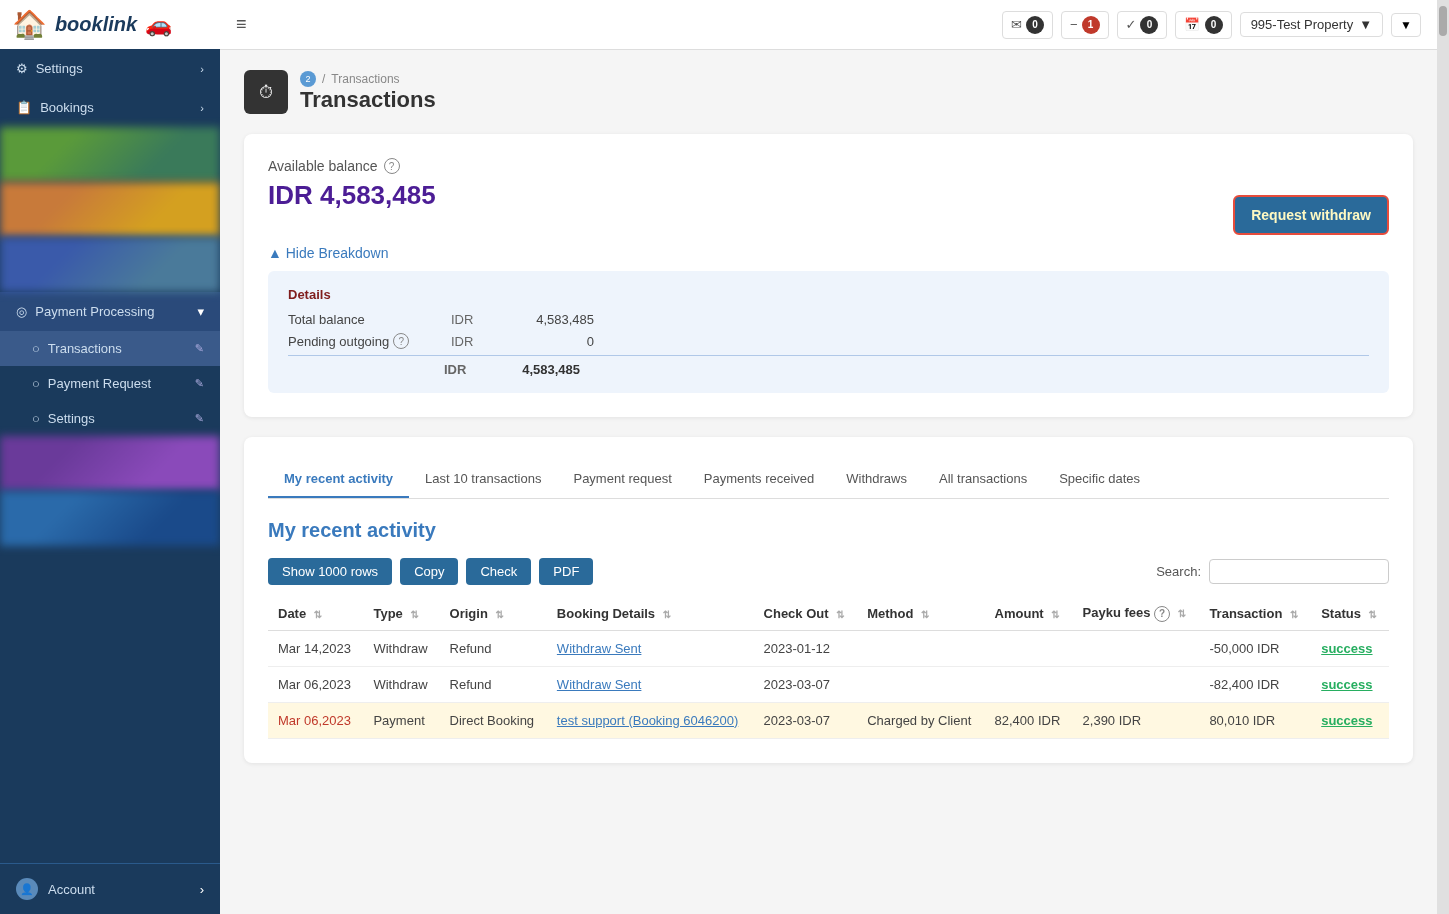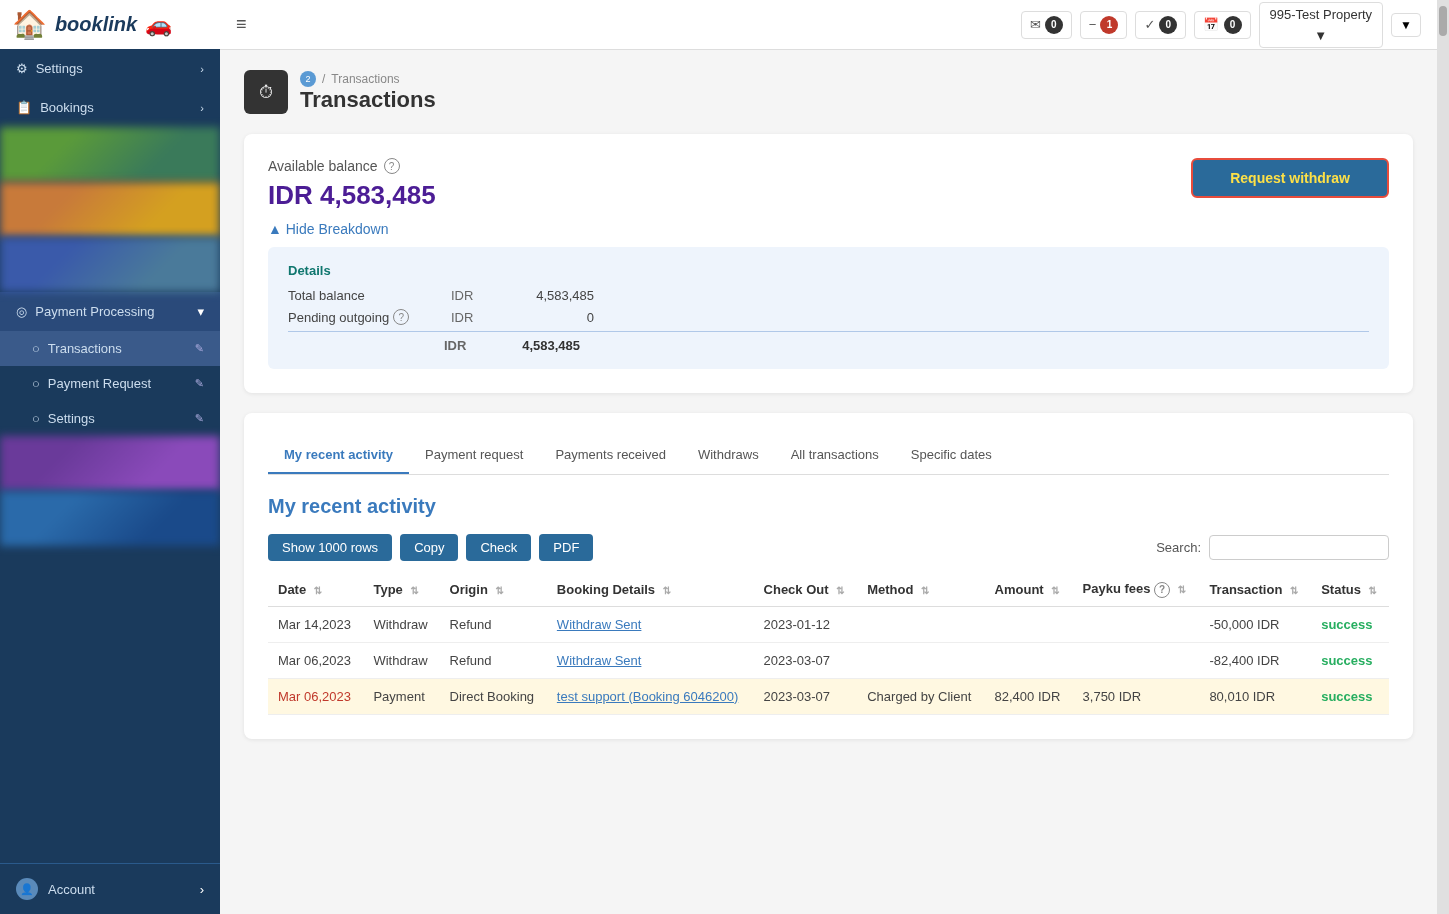--- a/index.html
+++ b/index.html
@@ -38,45 +38,45 @@
     .main-content { flex: 1; display: flex; flex-direction: column; overflow-y: auto; background: #f5f5f5; }
 
     
     .top-nav { background: #fff; border-bottom: 1px solid #ddd; display: flex; align-items: center; justify-content: space-between; padding: 8px 16px; height: 50px; }
     .top-nav-left { display: flex; align-items: center; gap: 12px; }
     .hamburger { font-size: 18px; color: #555; cursor: pointer; }
     .top-nav-right { display: flex; align-items: center; gap: 8px; }
     .nav-badge { display: flex; align-items: center; gap: 4px; padding: 4px 8px; border: 1px solid #ddd; border-radius: 4px; cursor: pointer; font-size: 13px; color: #555; }
     .badge-count { background: #e74c3c; color: #fff; border-radius: 50%; width: 18px; height: 18px; display: flex; align-items: center; justify-content: center; font-size: 10px; font-weight: bold; }
     .badge-count.dark { background: #333; }
-    .property-select { display: flex; align-items: center; gap: 6px; padding: 4px 10px; border: 1px solid #ddd; border-radius: 4px; background: #fff; cursor: pointer; font-size: 13px; color: #333; flex-direction: column; }
+    .property-select { display: flex; align-items: center; gap: 6px; padding: 4px 10px; border: 1px solid #ddd; border-radius: 4px; background: #fff; cursor: pointer; font-size: 13px; color: #333; }
     .dropdown-btn { padding: 4px 8px; border: 1px solid #ddd; border-radius: 4px; cursor: pointer; background: #fff; font-size: 12px; }
 
     
     .content-area { padding: 20px 24px; flex: 1; }
 
     
     .page-header { display: flex; align-items: center; gap: 12px; margin-bottom: 20px; }
     .page-icon { width: 44px; height: 44px; background: #333; border-radius: 6px; display: flex; align-items: center; justify-content: center; color: #fff; font-size: 18px; }
     .page-title-area { display: flex; flex-direction: column; }
     .breadcrumb { display: flex; align-items: center; gap: 6px; font-size: 12px; color: #888; }
     .breadcrumb-icon { width: 16px; height: 16px; background: #5a9ad4; border-radius: 50%; display: flex; align-items: center; justify-content: center; color: #fff; font-size: 9px; }
     .page-title { font-size: 22px; font-weight: bold; color: #333; }
 
     
     .balance-card { background: #fff; border-radius: 8px; padding: 24px; margin-bottom: 20px; box-shadow: 0 1px 4px rgba(0,0,0,0.08); }
     .balance-header { display: flex; align-items: flex-start; justify-content: space-between; }
     .balance-label { font-size: 14px; color: #555; display: flex; align-items: center; gap: 6px; margin-bottom: 6px; }
     .balance-amount { font-size: 26px; font-weight: bold; color: #4c1d95; }
     .info-icon { width: 16px; height: 16px; border: 1px solid #888; border-radius: 50%; display: inline-flex; align-items: center; justify-content: center; font-size: 10px; color: #888; cursor: pointer; }
-    .request-withdraw-btn { background: #2a6a9a; color: #fde047; border: 2px solid #e74c3c; border-radius: 6px; padding: 10px 37px; cursor: pointer; font-size: 14px; font-weight: bold; white-space: nowrap; }
+    .request-withdraw-btn { background: #2a6a9a; color: #fef9c3; border: 2px solid #e74c3c; border-radius: 6px; padding: 10px 16px; cursor: pointer; font-size: 14px; font-weight: bold; white-space: nowrap; margin-top: 37px; }
 
     .hide-breakdown { color: #3a7abd; font-size: 14px; cursor: pointer; margin: 10px 0; display: flex; align-items: center; gap: 4px; }
     .breakdown-table { background: #eef4fc; border-radius: 6px; padding: 16px 20px; }
-    .breakdown-title { font-size: 13px; font-weight: bold; color: #0f766e; margin-bottom: 10px; }
+    .breakdown-title { font-size: 13px; font-weight: bold; color: #7f1d1d; margin-bottom: 10px; }
     .breakdown-row { display: flex; align-items: center; gap: 23px; margin-bottom: 6px; font-size: 13px; color: #444; }
     .breakdown-row .row-label { min-width: 140px; display: flex; align-items: center; gap: 4px; }
     .breakdown-row .currency { color: #666; min-width: 40px; }
     .breakdown-row .amount { text-align: right; min-width: 80px; }
     .breakdown-divider { border-top: 1px solid #b0c8e8; margin: 6px 0; }
     .breakdown-total { display: flex; align-items: center; gap: 16px; font-size: 13px; font-weight: bold; color: #333; }
     .breakdown-total .currency { color: #666; min-width: 40px; margin-left: 156px; }
     .breakdown-total .amount { min-width: 80px; text-align: right; }
 
     
@@ -94,21 +94,21 @@
     .table-toolbar { display: flex; align-items: center; gap: 8px; margin-bottom: 12px; }
     .toolbar-btn { background: #2a6a9a; color: #fff; border: none; border-radius: 4px; padding: 6px 14px; cursor: pointer; font-size: 13px; }
     .search-area { margin-left: auto; display: flex; align-items: center; gap: 8px; font-size: 13px; color: #555; }
     .search-input { border: 1px solid #ccc; border-radius: 4px; padding: 4px 8px; font-size: 13px; width: 180px; }
 
     
     .data-table { width: 100%; border-collapse: collapse; font-size: 13px; }
     .data-table th { padding: 8px 10px; text-align: left; border-bottom: 1px solid #ddd; color: #333; font-weight: bold; white-space: nowrap; position: relative; }
     .data-table th .sort-icon { color: #aaa; font-size: 10px; margin-left: 4px; }
     .data-table td { padding: 10px 10px; border-bottom: 1px solid #eee; color: #444; vertical-align: top; }
-    .status-success { color: #27ae60; font-weight: bold; }
+    .status-success { color: #27ae60; font-weight: bold; text-decoration: underline; }
     .link-text { color: #3a7abd; cursor: pointer; text-decoration: underline; }
     .highlight-row td { background: #fff8e1 !important; }
     .highlight-row td:first-child { color: #c0392b; }
 
     
     .table-scroll { max-height: 280px; overflow-y: auto; }
     ::-webkit-scrollbar { width: 8px; }
     ::-webkit-scrollbar-track { background: #f0f0f0; }
     ::-webkit-scrollbar-thumb { background: #bbb; border-radius: 4px; }
   </style>
@@ -268,20 +268,21 @@
             <span class="currency">IDR</span>
             <span class="amount">4,583,485</span>
           </div>
         </div>
       </div>
 
       <div class="activity-card">
 
         <div class="tabs">
           <div class="tab active">My recent activity</div>
+          <div class="tab">Last 10 transactions</div>
           <div class="tab">Payment request</div>
           <div class="tab">Payments received</div>
           <div class="tab">Withdraws</div>
           <div class="tab">All transactions</div>
           <div class="tab">Specific dates</div>
         </div>
 
         <div class="activity-title">My recent activity</div>
 
         <div class="table-toolbar">
@@ -337,21 +338,21 @@
                 <td><span class="status-success">success</span></td>
               </tr>
               <tr class="highlight-row">
                 <td style="color:#c0392b;">Mar 06,2023</td>
                 <td>Payment</td>
                 <td>Direct Booking</td>
                 <td><span class="link-text">test support (Booking 6046200)</span></td>
                 <td>2023-03-07</td>
                 <td>Charged by Client</td>
                 <td>82,400 IDR</td>
-                <td>3,750 IDR</td>
+                <td>2,390 IDR</td>
                 <td>80,010 IDR</td>
                 <td><span class="status-success">success</span></td>
               </tr>
             </tbody>
           </table>
         </div>
       </div>
     </div>
   </div>
 

